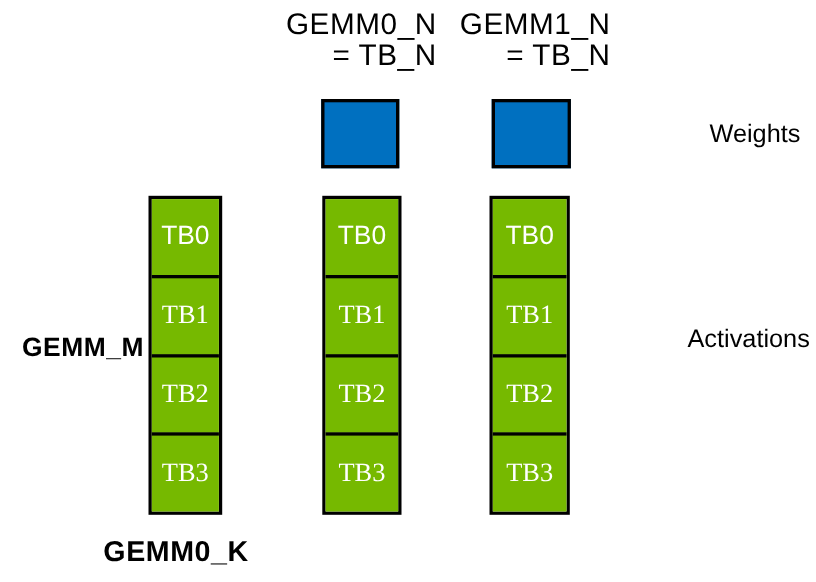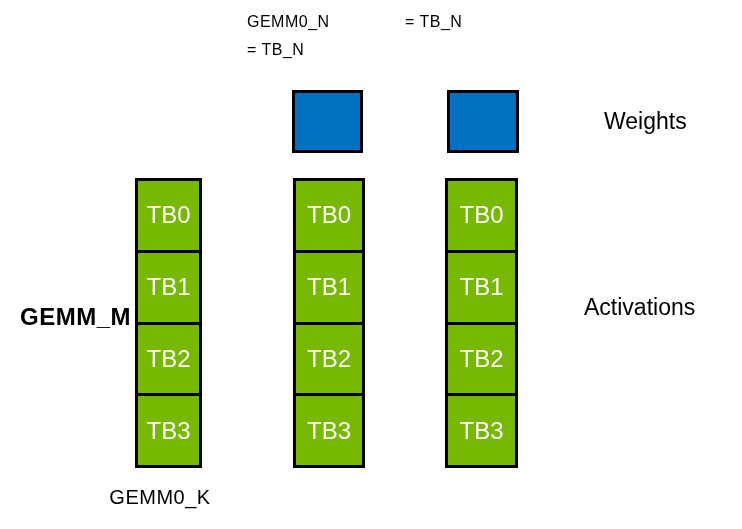--- a/index.html
+++ b/index.html
@@ -7,22 +7,22 @@
     position: relative;
     width: 742px;
     height: 529px;
     background: var(--bg, #ffffff);
     font-family: "Liberation Sans", sans-serif;
     overflow: hidden;
     color: var(--label-text, #000000);
   }
   .toplabel {
     position: absolute;
-    text-align: left;
-    font-size: 16px;
+    text-align: right;
+    font-size: 27px;
     line-height: 28px;
     letter-spacing: 0.5px;
     white-space: nowrap;
   }
   .bluebox {
     position: absolute;
     background: var(--weights-fill, #0070C0);
     border: 3px solid var(--border, #000000);
     box-sizing: border-box;
   }
@@ -35,51 +35,54 @@
   }
   .cell {
     flex: 1;
     background: var(--activations-fill, #76B900);
     display: flex;
     align-items: center;
     justify-content: center;
     color: var(--cell-text, #ffffff);
     font-size: 24px;
   }
-  .cell + .cell { border-top: 3px solid var(--border, #000000); }
+  .cell + .cell { border-top: 3px solid var(--border, #000000); font-family: Liberation Serif, serif; }
   .sidelabel {
     position: absolute;
     font-size: 23px;
     white-space: nowrap;
+    margin-left: 41px;
   }
   .gemmlabel {
     position: absolute;
     font-size: 24px;
     letter-spacing: 0.5px;
     white-space: nowrap;
     font-weight: bold;
   }
   .bottomlabel {
     position: absolute;
     text-align: center;
-    font-size: 20px;
+    font-size: 26px;
     letter-spacing: 0.5px;
     white-space: nowrap;
+    font-weight: bold;
   }
 </style>
 </head>
 <body>
 
 <div class="canvas">
 
   <div class="toplabel" style="left:247px; top:8px; width:150px;">
     <div>GEMM0_N</div>
     <div>= TB_N</div>
   </div>
   <div class="toplabel" style="left:405px; top:8px; width:150px;">
+    <div>GEMM1_N</div>
     <div>= TB_N</div>
   </div>
 
   <div class="bluebox" style="left:292px; top:90px; width:71px; height:63px;"></div>
   <div class="bluebox" style="left:447px; top:90px; width:72px; height:63px;"></div>
 
   <div class="sidelabel" style="left:604px; top:108px;">Weights</div>
 
   <div class="column" style="left:135px; top:178px; width:67px; height:290px;">
     <div class="cell">TB0</div>

